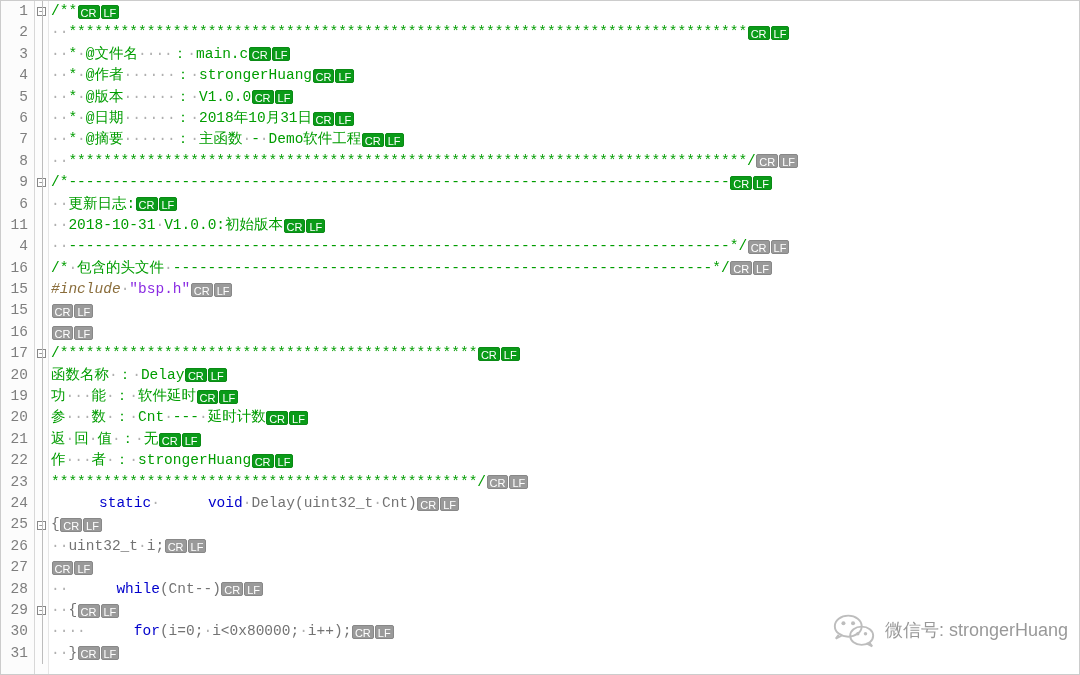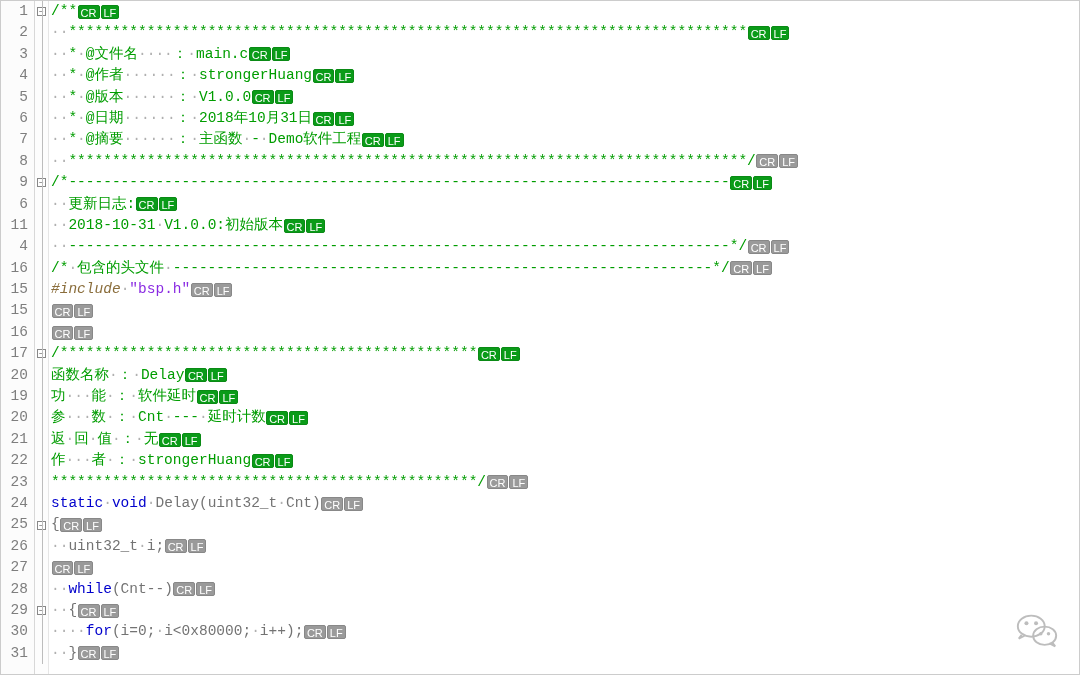--- a/index.html
+++ b/index.html
@@ -67,21 +67,21 @@
     overflow: hidden;
   }
   .line {
     height: 21.4px;
     line-height: 21.4px;
     display: flex;
     align-items: center;
   }
   .comment { color: #009d00; }
   .string  { color: #8a2be2; }
-  .keyword { color: #0000cc; }
+  .keyword { color: #0000cc; margin-left: 48px; }
   .preproc { color: #8a6d3b; font-style: italic; }
   .plain   { color: #737373; }
   .crlf {
     display: inline-flex; align-items: flex-start;
     margin-left: 0px;
   }
   .tag {
     display:inline-block;
     background:#0a9b18;
     color:#fff;
@@ -263,13 +263,16 @@
       <ellipse cx="18" cy="20" rx="14" ry="11" fill="none" stroke="#888" stroke-width="2"></ellipse>
       <ellipse cx="32" cy="30" rx="12" ry="9.5" fill="none" stroke="#888" stroke-width="2"></ellipse>
       <circle cx="13" cy="17" r="2.1" fill="#888"></circle>
       <circle cx="23" cy="17" r="2.1" fill="#888"></circle>
       <circle cx="28" cy="28" r="1.8" fill="#888"></circle>
       <circle cx="36" cy="28" r="1.8" fill="#888"></circle>
       <path d="M8 29 L5 33 L11 30" fill="none" stroke="#888" stroke-width="2"></path>
       <path d="M40 37 L43 41 L37 38" fill="none" stroke="#888" stroke-width="2"></path>
     </svg>
   </span>
+  <span class="wm-text">
+    <span>微信号</span><span>: </span><span>strongerHuang</span>
+  </span>
 </div>
 
 </body></html>

